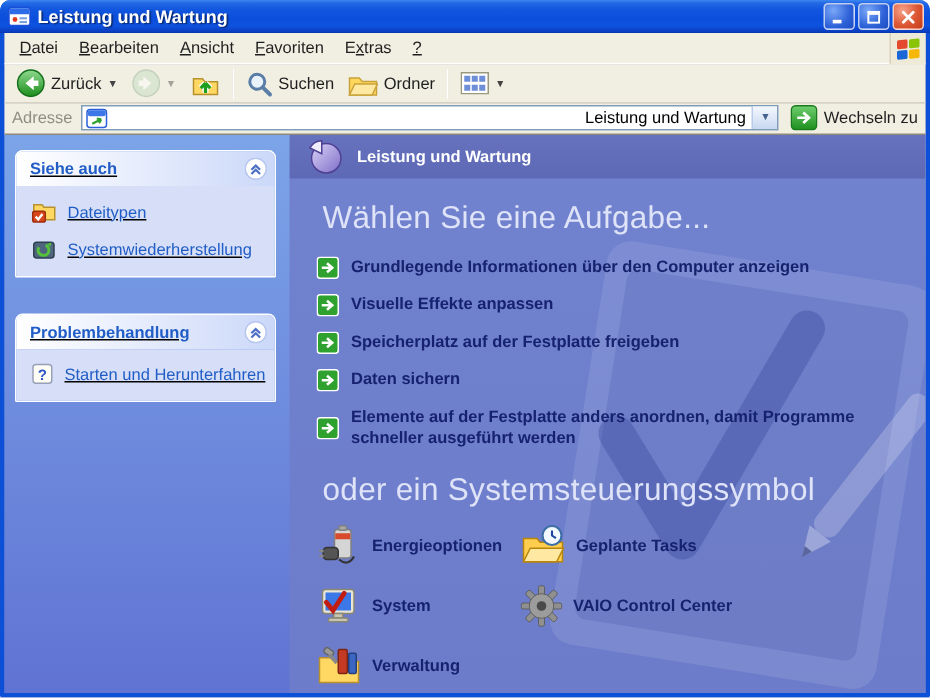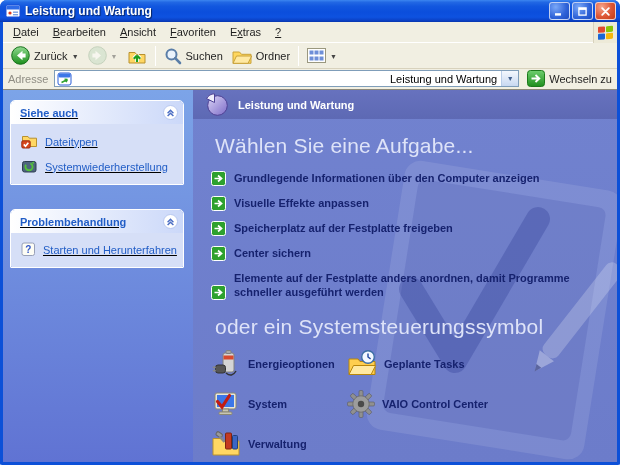--- a/index.html
+++ b/index.html
@@ -71,21 +71,21 @@
     background:linear-gradient(180deg,#7182CF,#6C7CCA); }
   .banner { height:29px; flex:0 0 29px; display:flex; align-items:center; gap:8px;
     padding-left:10px; color:#fff; font-weight:bold; position:relative; z-index:1;
     background:linear-gradient(180deg,var(--banner-blue,#6772BE),#5D69B4); }
   .watermark { position:absolute; left:0; right:0; top:29px; bottom:0; z-index:0; pointer-events:none; }
 
   .h1, .h2 { color:var(--heading-lavender,#DEE3F8); font-size:21px; font-weight:normal;
     margin:15px 0 0 22px; position:relative; z-index:1; letter-spacing:.2px; }
   .tasks { margin:13px 0 0 18px; display:flex; flex-direction:column; gap:10px;
     position:relative; z-index:1; }
-  .task { display:flex; align-items:flex-end; gap:8px; max-width:392px;
+  .task { display:flex; align-items:center; gap:8px; max-width:392px;
     color:var(--task-navy,#16226E); font-weight:bold; line-height:1.25; cursor:pointer; }
   .task svg { flex:0 0 auto; }
   .task .lbl { padding-top:1px; }
 
   .cp-grid { margin:10px 0 0 18px; display:grid; grid-template-columns:128px auto;
     gap:10px 8px; position:relative; z-index:1; }
   .cp-item { display:flex; align-items:center; gap:7px; height:30px;
     color:var(--task-navy,#16226E); font-weight:bold; cursor:pointer; white-space:nowrap; }
 </style>
 </head>
@@ -338,21 +338,21 @@
               <rect x="0.5" y="0.5" width="14" height="14" rx="2" fill="#2EA12E" stroke="#fff"></rect>
               <path d="M3.5 7.5 h5.5 M7 4.5 l3.5 3 L7 10.5" stroke="#fff" stroke-width="1.7" fill="none"></path>
             </svg>
           <span class="lbl">Speicherplatz auf der Festplatte freigeben</span>
         </div>
         <div class="task">
           <svg width="15" height="15">
               <rect x="0.5" y="0.5" width="14" height="14" rx="2" fill="#2EA12E" stroke="#fff"></rect>
               <path d="M3.5 7.5 h5.5 M7 4.5 l3.5 3 L7 10.5" stroke="#fff" stroke-width="1.7" fill="none"></path>
             </svg>
-          <span class="lbl">Center sichern</span>
+          <span class="lbl">Daten sichern</span>
         </div>
         <div class="task">
           <svg width="15" height="15">
               <rect x="0.5" y="0.5" width="14" height="14" rx="2" fill="#2EA12E" stroke="#fff"></rect>
               <path d="M3.5 7.5 h5.5 M7 4.5 l3.5 3 L7 10.5" stroke="#fff" stroke-width="1.7" fill="none"></path>
             </svg>
           <span class="lbl">Elemente auf der Festplatte anders anordnen, damit Programme schneller ausgeführt werden</span>
         </div>
       </div>
 

